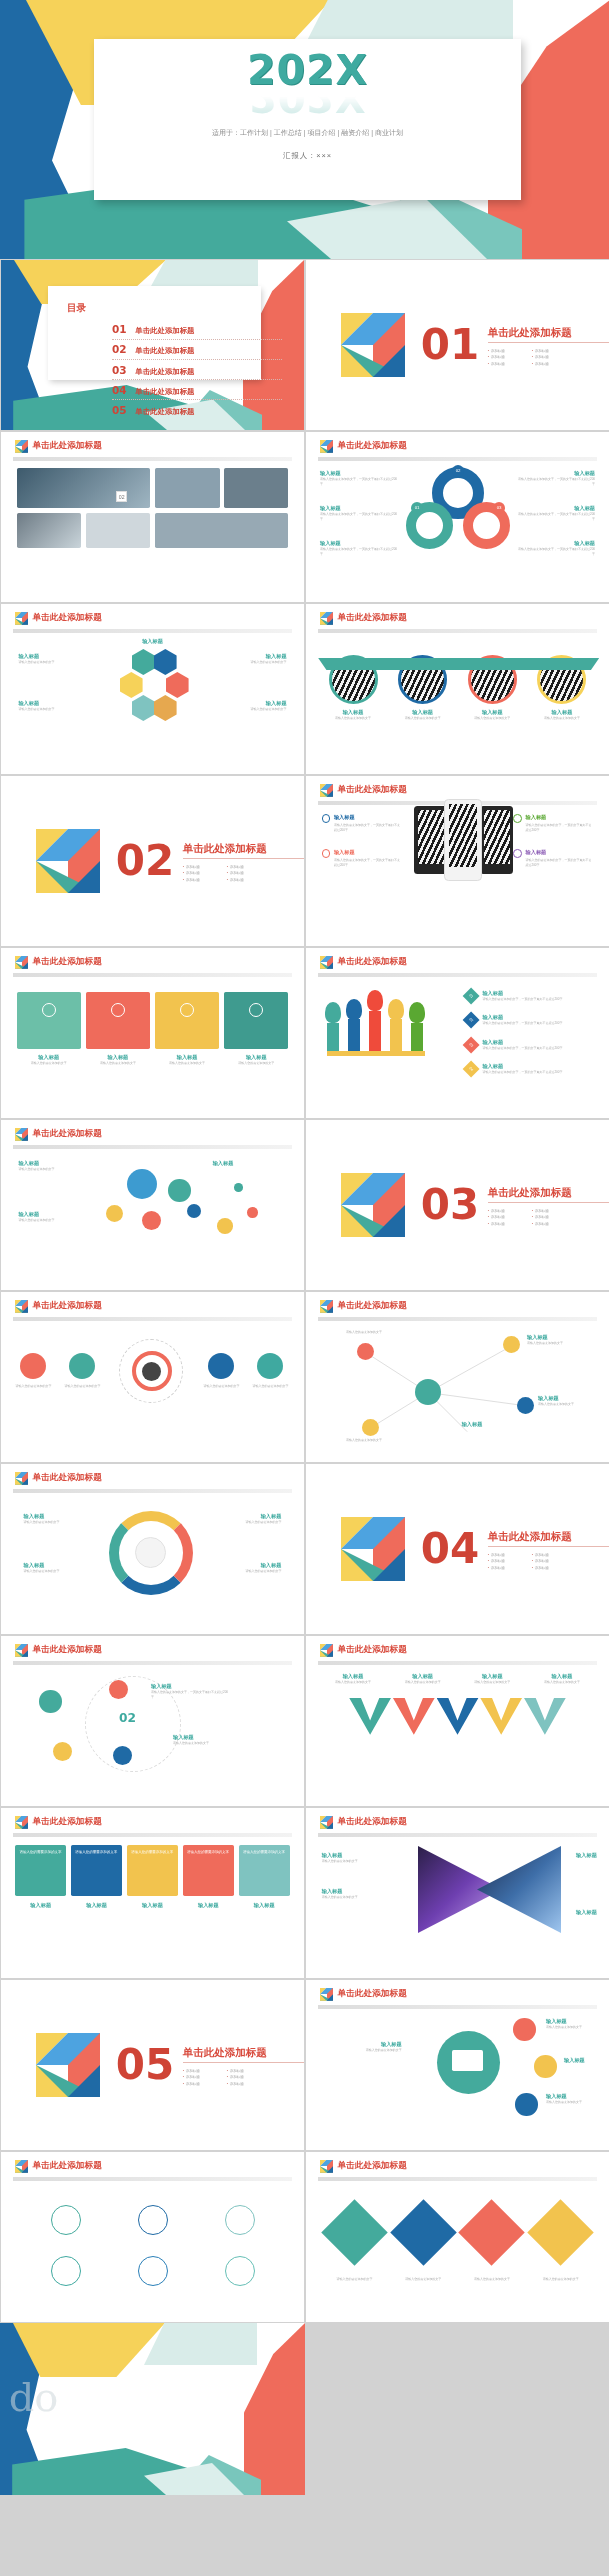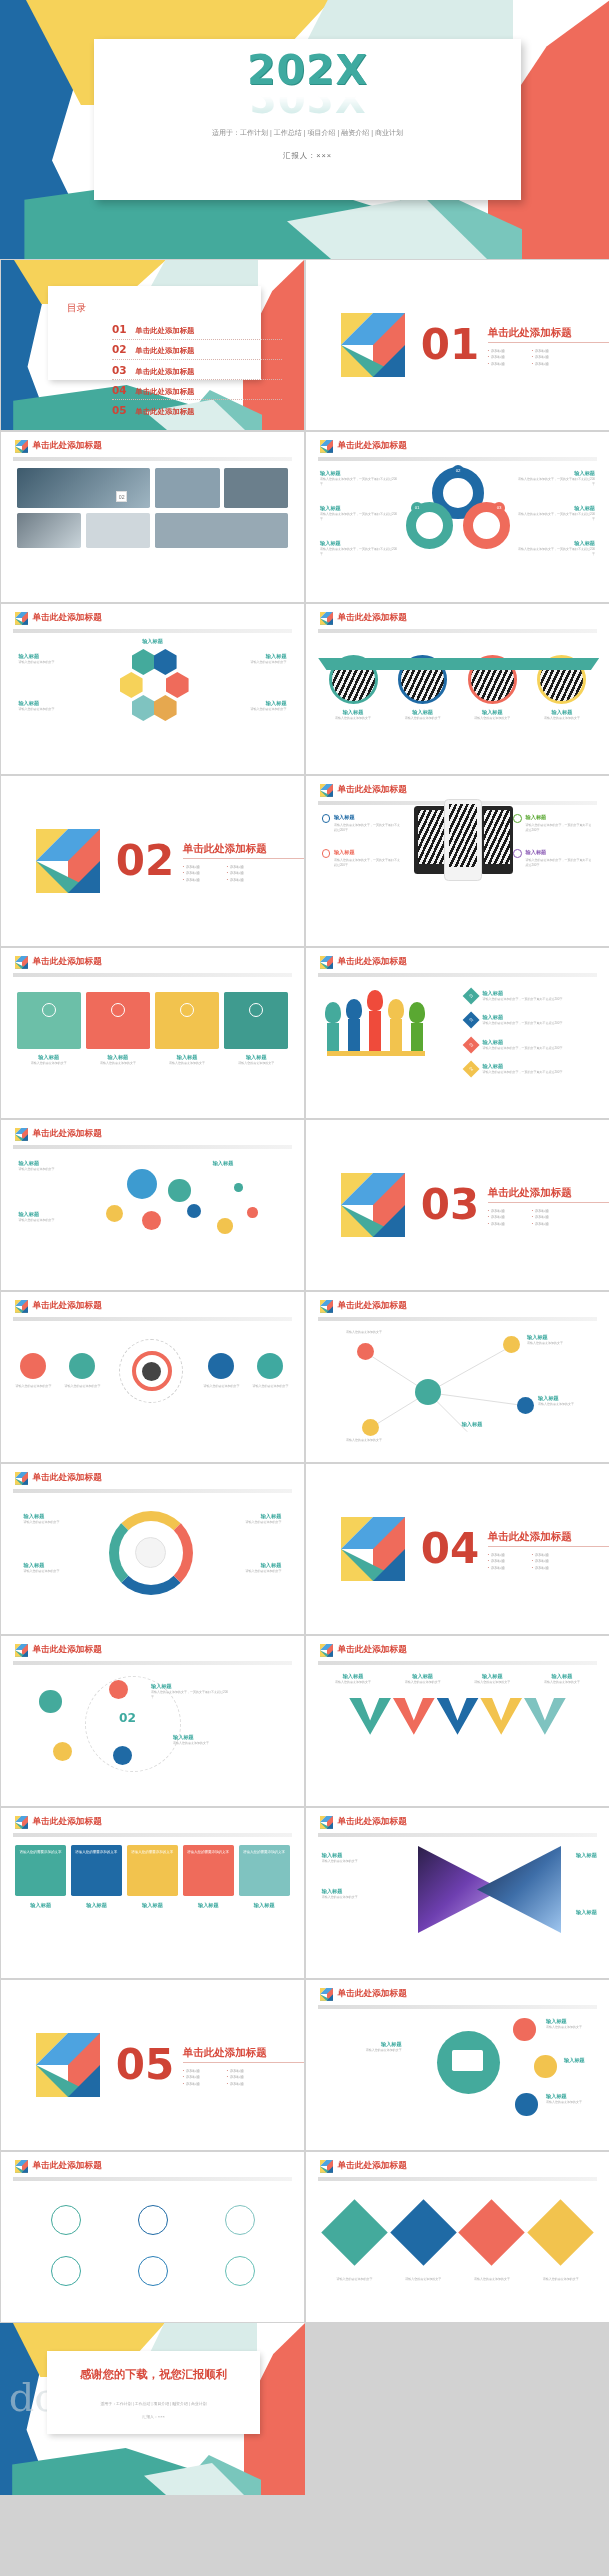--- a/index.html
+++ b/index.html
@@ -114,21 +114,21 @@
   .sec-right { display:flex; align-items:center; gap:8.7px; }
   .sec-txtwrap { padding-top:3.5px; }
   .sec-title { font-size:10.5px; font-weight:bold; color:#d84a3c;
     border-bottom:0.9px solid #e7b9b2; padding-bottom:2.6px; }
   .sec-bullets { display:flex; flex-wrap:wrap; width:131px; margin-top:4.4px; }
   .sec-bullets span { width:44px; font-size:3.5px; color:#9a9a9a; line-height:1.9; }
   .sec-bullets span::before{ content:"\2022"; color:#c96a5e; margin-right:1.7px; }
 
   
   .toc { padding:15.7px 0 0 19px; }
-  .toc-h { font-size:9.6px; font-weight:normal; color:#d84a3c; }
+  .toc-h { font-size:9.6px; font-weight:bold; color:#d84a3c; }
   .toc-list { margin:5.2px 0 0 45px; }
   .toc-item { display:flex; align-items:baseline; gap:8.7px;
     border-bottom:0.9px dotted #d8b4ae; padding:3.5px 0 2.6px; width:170px; }
   .toc-n { font-size:10.5px; font-weight:bold; color:#cf4436;
     font-family:"DejaVu Sans",sans-serif; }
   .toc-t { font-size:7.4px; font-weight:bold; color:#cf4436; }
 
   
   .ph-title { font-size:5.2px; font-weight:bold; color:#3faaa0; }
   .ph-body { font-size:3px; color:#a7a7a7; line-height:1.7; }
@@ -1086,24 +1086,19 @@
     <div class="row">
       <div class="thx">
         <div class="blue-left"></div>
         <div class="yellow-top"></div>
         <div class="mint-top"></div>
         <div class="red-right"></div>
         <div class="teal-bottom"></div>
         <div class="teal2-bottom"></div>
         <div class="mint-bottom"></div>
         <div class="wm">do</div>
-        <div class="thx-card">
-          <div class="thx-t">感谢您的下载，祝您汇报顺利</div>
-          <div class="thx-s">适用于：工作计划 | 工作总结 | 项目介绍 | 融资介绍 | 商业计划</div>
-          <div class="thx-r">汇报人：×××</div>
-        </div>
       </div>
       <div style="width:305px;height:172px;background:#d2d2d2"></div>
     </div>
 
   </div>
 </div>
 
 
 </body></html>

